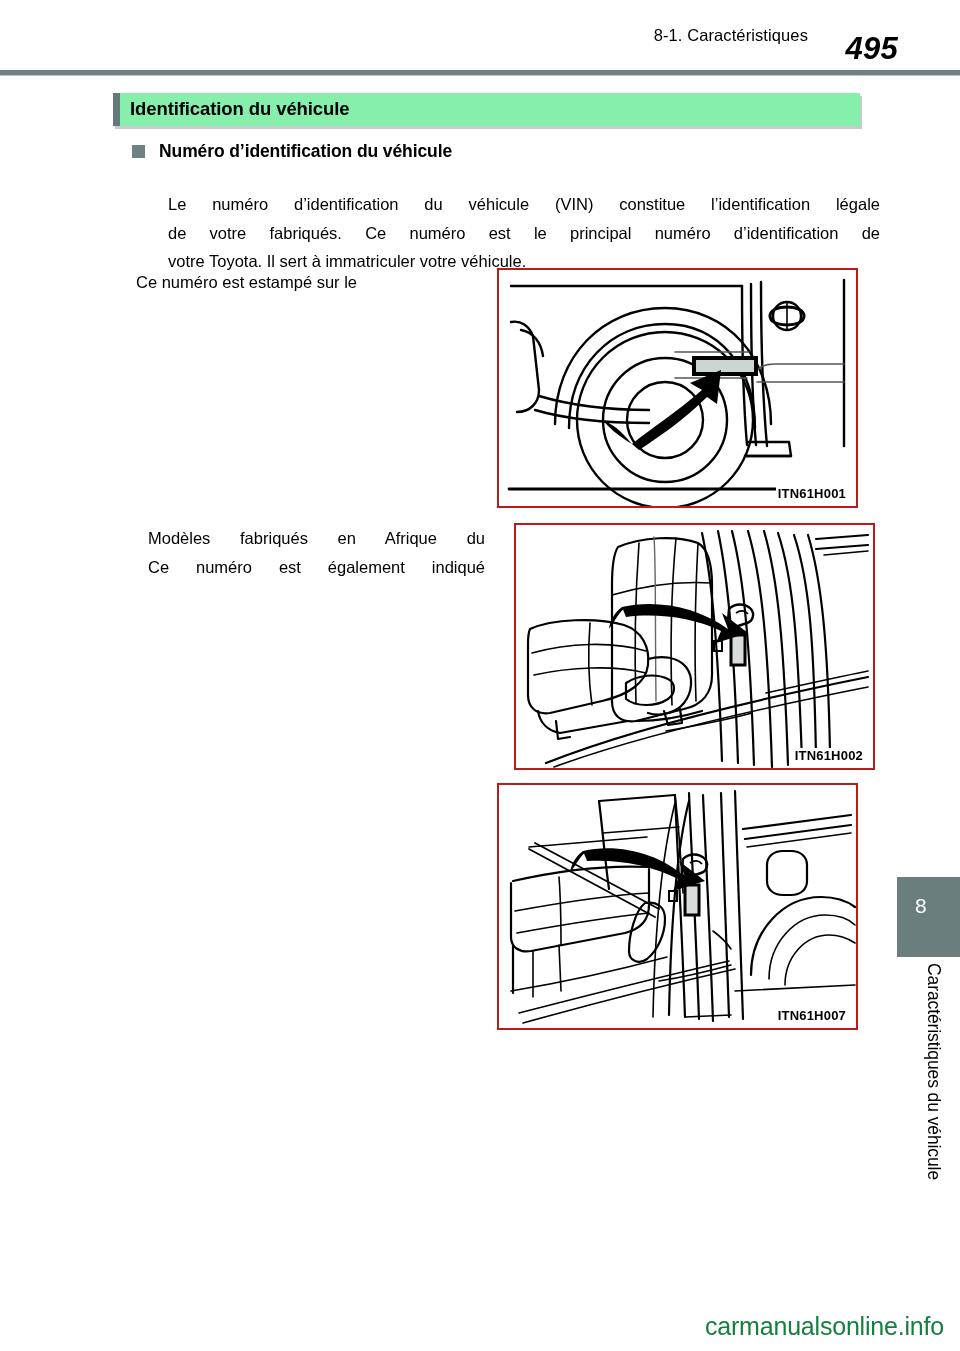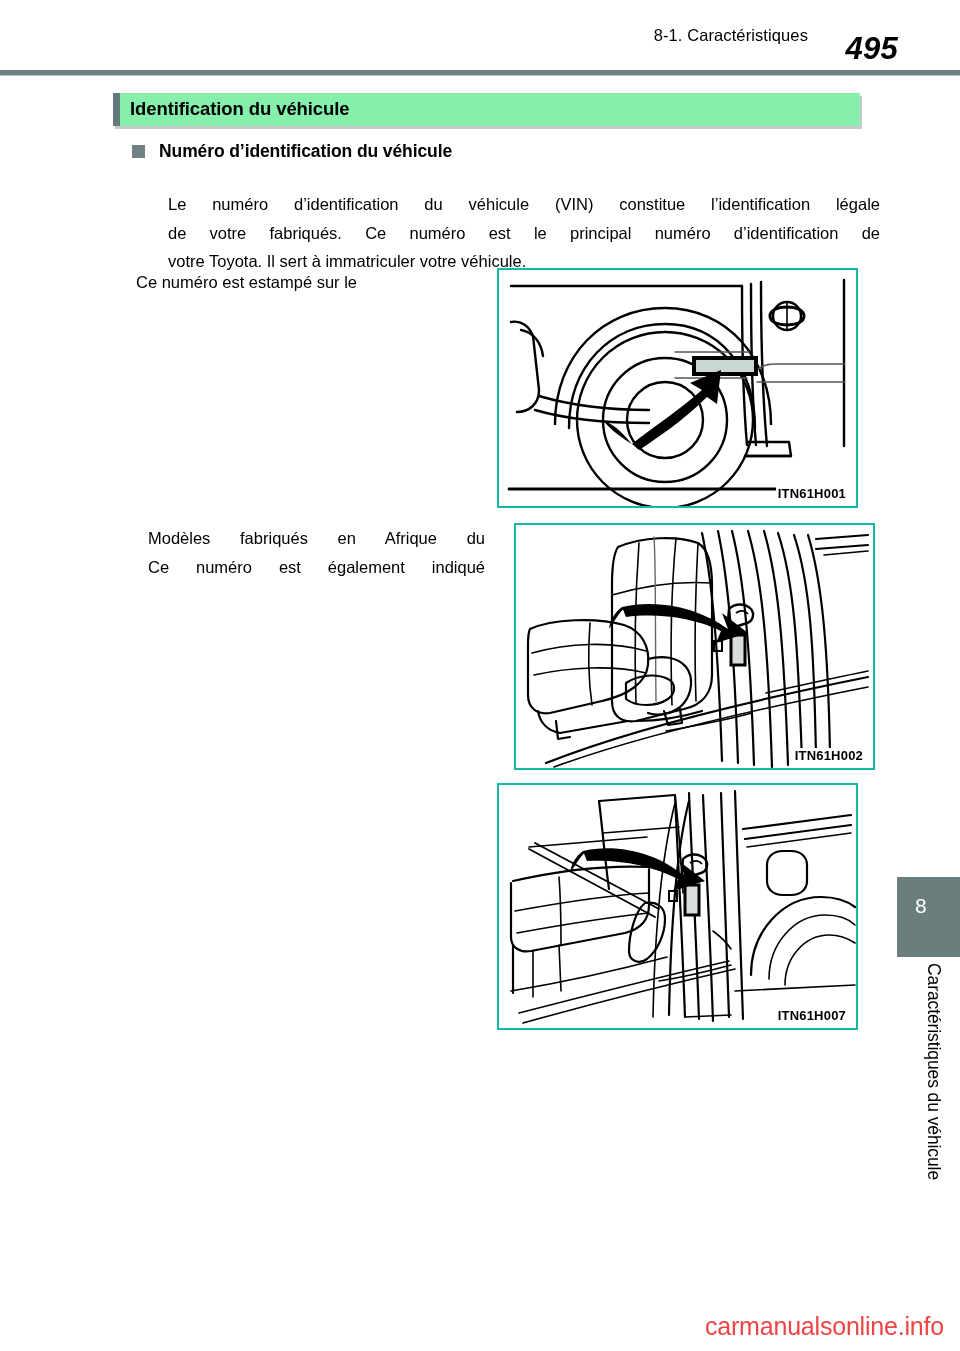--- a/index.html
+++ b/index.html
@@ -161,21 +161,21 @@
   }
   .asterisk-sup {
     font-size: 15px;
     vertical-align: 3px;
     letter-spacing: 0;
   }
 
   
   .illustration {
     position: absolute;
-    border: 2px solid #14b8a6;
+    border: 2px solid #b91c1c;
     background: #ffffff;
     overflow: hidden;
   }
   #illustration-1 { left: 497px; top: 268px;  width: 357px; height: 236px; }
   #illustration-2 { left: 514px; top: 523px;  width: 357px; height: 243px; }
   #illustration-3 { left: 497px; top: 783px;  width: 357px; height: 243px; text-align: center; }
 
   .illustration svg {
     display: block;
     width: 100%;
@@ -231,21 +231,21 @@
     white-space: nowrap;
     letter-spacing: -0.1px;
   }
 
   
   #watermark {
     position: absolute;
     right: 16px;
     bottom: 12px;
     font-size: 25px;
-    color: #ef4444;
+    color: #15803d;
     letter-spacing: -0.2px;
     line-height: 1;
   }
 </style>
 </head>
 <body>
 
 <div id="page-header">
   <div id="header-section-label">8-1. Caractéristiques</div>
   <div id="header-page-number">495</div>

